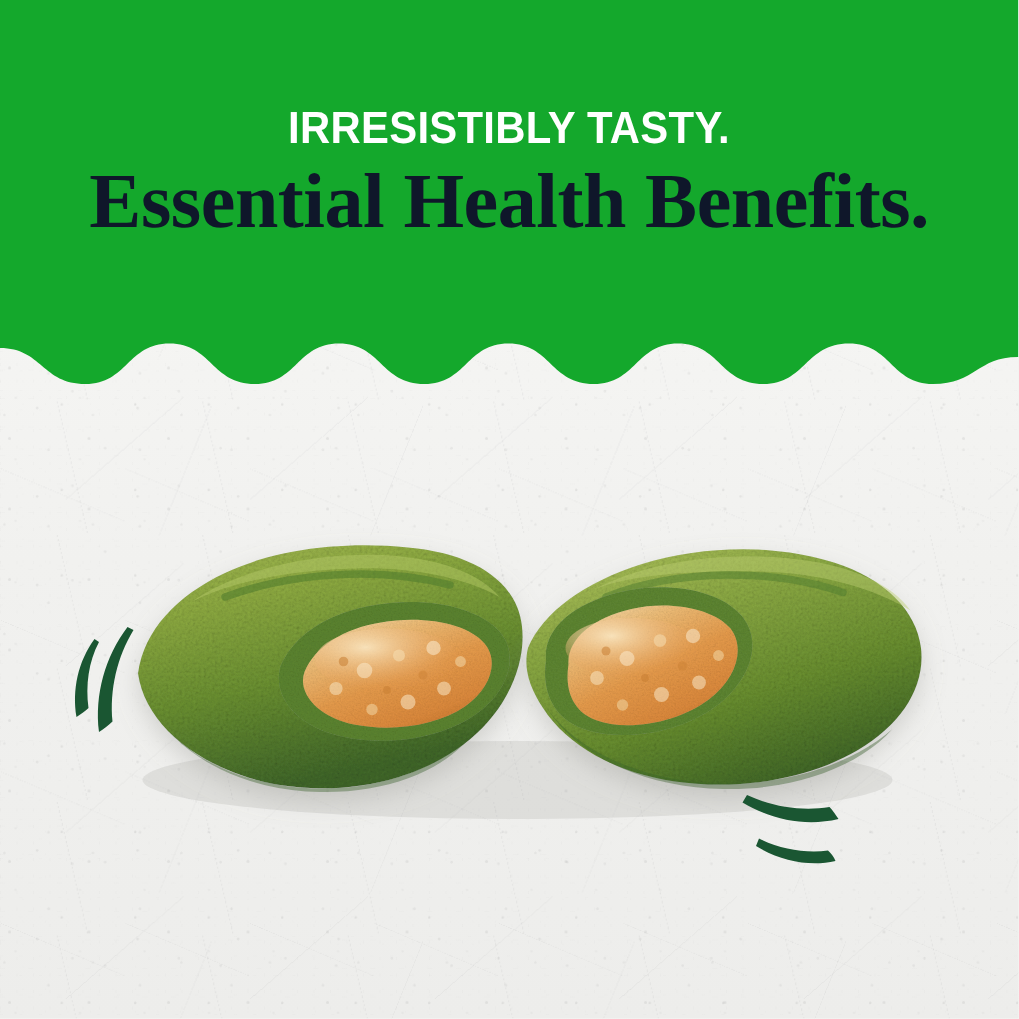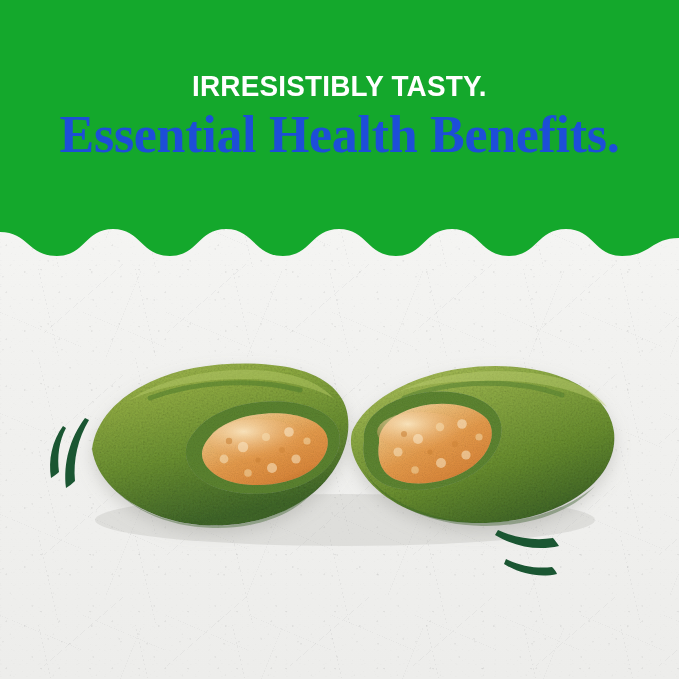--- a/index.html
+++ b/index.html
@@ -62,21 +62,21 @@
     font-family:"Liberation Sans",sans-serif;
     font-weight:700;
     font-size:30px;
     letter-spacing:.2px;
     line-height:1;
     transform:scaleX(.93);
     margin:0 0 8px 0;
     white-space:nowrap;
   }
   .headline{
-    color:#1d4ed8;
+    color:#0f172a;
     font-family:"Liberation Serif","DejaVu Serif",serif;
     font-weight:700;
     font-size:52px;
     line-height:1;
     letter-spacing:-.3px;
     margin:0;
     white-space:nowrap;
   }
 
   

